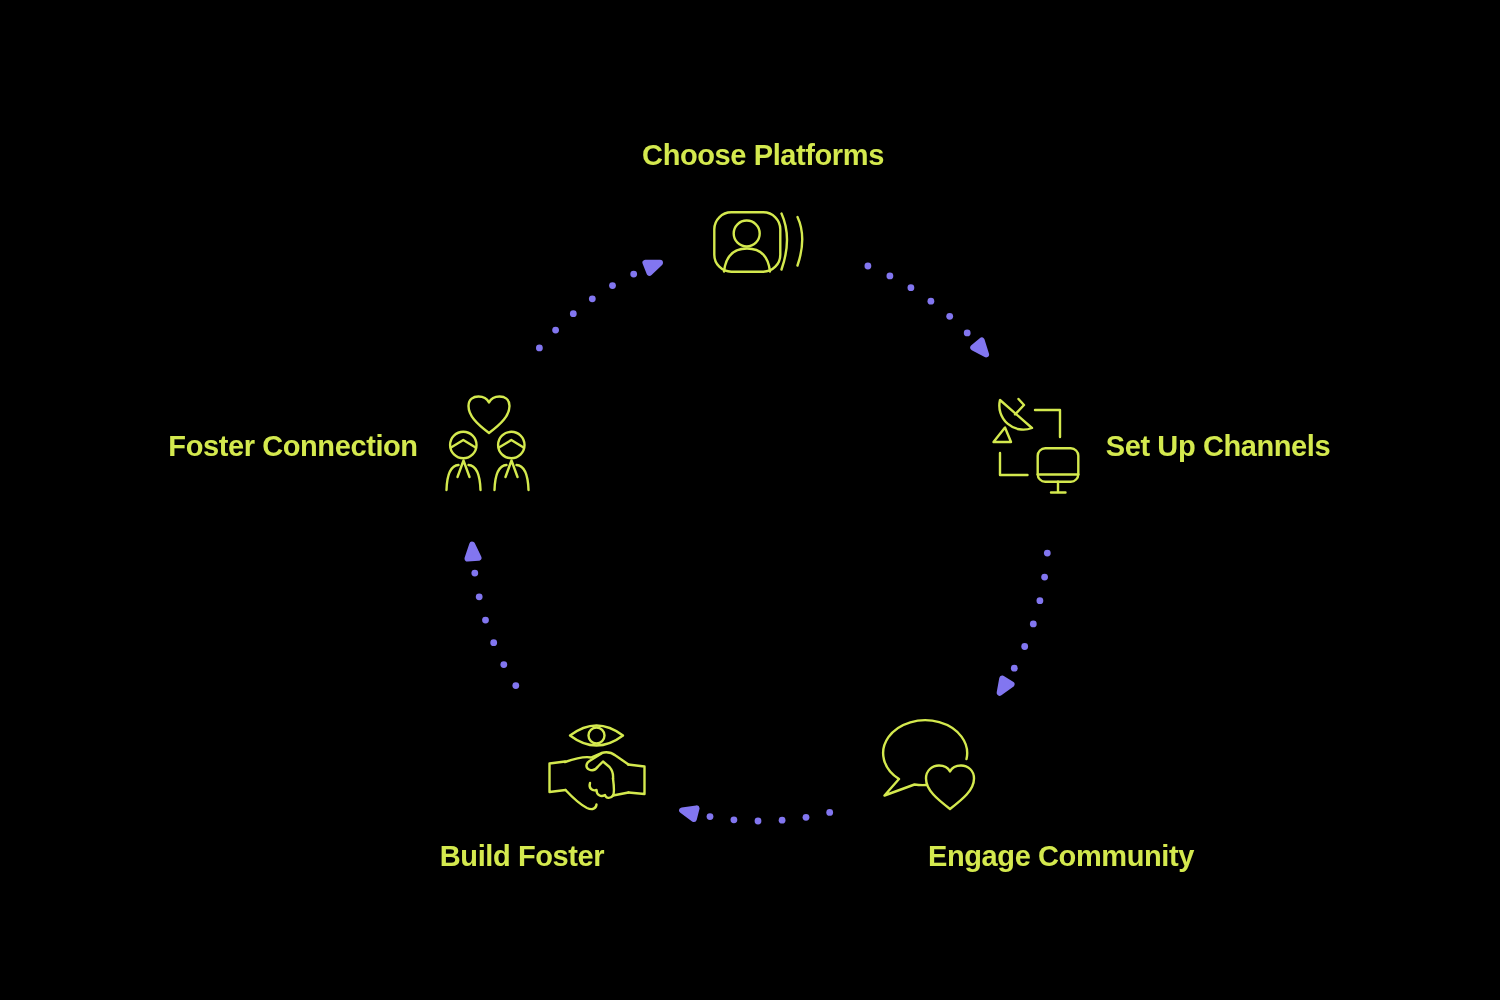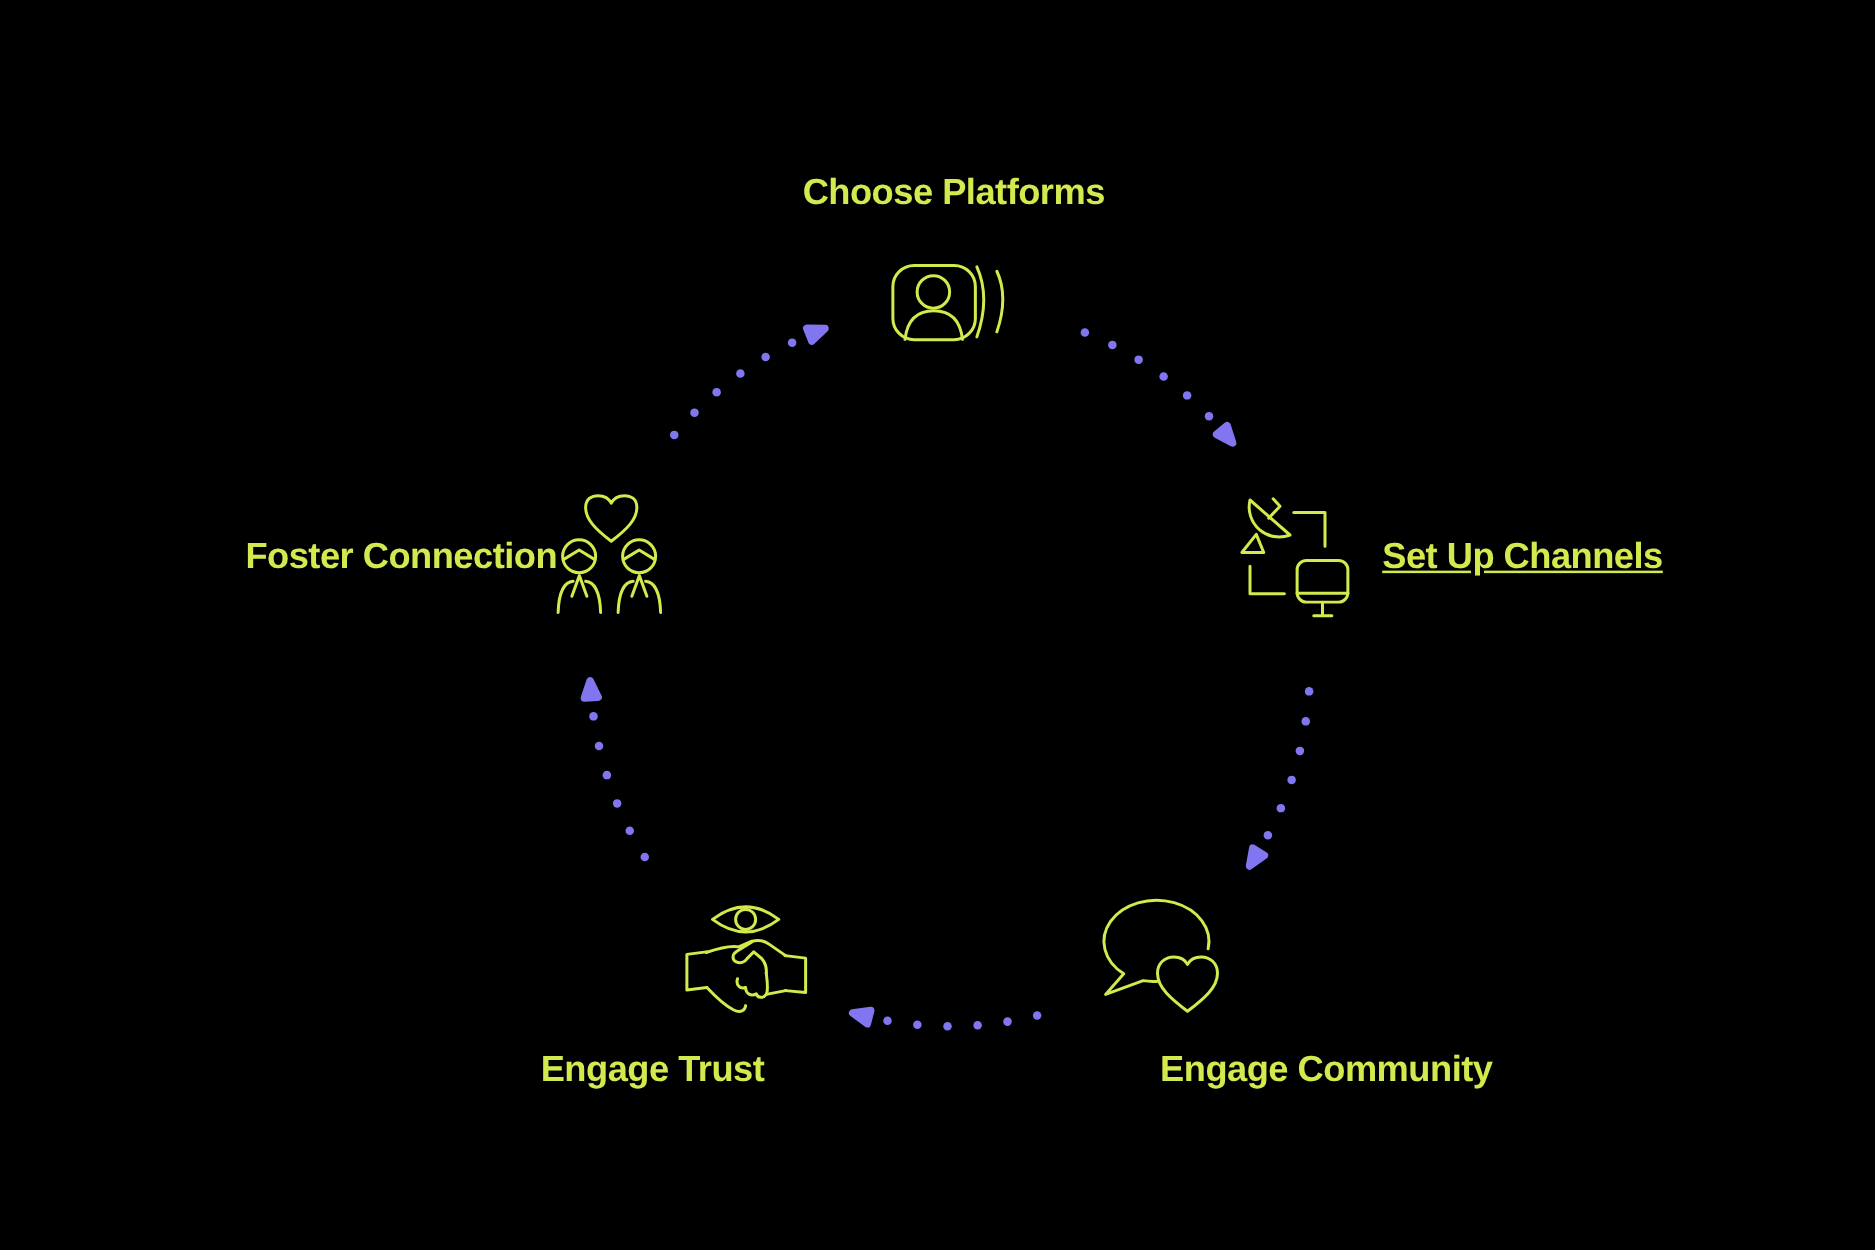--- a/index.html
+++ b/index.html
@@ -75,52 +75,52 @@
 
   <div class="label" style="left:763px; top:155px;">Choose Platforms</div>
   <svg class="icon" style="left:705px; top:205px;" width="115" height="80" viewBox="0 0 115 80">
     <rect x="9.3" y="7.3" width="66" height="59.4" rx="17"></rect>
     <circle cx="41.7" cy="28.5" r="13"></circle>
     <path d="M19 66.5 C21 48.5 30.5 43.5 42 43.5 C53.5 43.5 63 48.5 65 66.5"></path>
     <path d="M76.5 8.5 Q87.5 33 76.5 64.5"></path>
     <path d="M92.5 12 Q102 32.5 92.5 60.5"></path>
   </svg>
 
-  <div class="label" style="left:1218px; top:446px;text-decoration:underline;">Set Up Channels</div>
+  <div class="label" style="left:1218px; top:446px;">Set Up Channels</div>
   <svg class="icon" style="left:975px; top:385px;" width="120" height="120" viewBox="0 0 120 120">
     <path d="M25 15 A24 24 0 0 0 57 43 Z"></path>
     <path d="M40 29.5 L49 20 L43.5 14"></path>
     <path d="M30 42.5 L18.5 57 L36 57 Z"></path>
     <path d="M60 25 L85 25 L85 52"></path>
     <path d="M25 68 L25 90 L52.5 90"></path>
     <rect x="62.7" y="63.3" width="40.6" height="33.4" rx="7.5"></rect>
     <path d="M62.7 89.5 L103.3 89.5"></path>
     <path d="M83 96.7 L83 107.5 M76 107.5 L90.5 107.5"></path>
   </svg>
 
   <div class="label" style="left:1061px; top:856px;text-align:center;">Engage Community</div>
   <svg class="icon" style="left:870px; top:705px;" width="120" height="120" viewBox="0 0 120 120">
     <path d="M96.5 54 A42 33 0 1 0 29 74 L14.5 90.5 L44.5 79.5 A42 33 0 0 0 56.5 80"></path>
     <path d="M80 104 C67 94 56 85 56 73.5 C56 65.5 62 60.5 69 60.5 C74 60.5 78 62.5 80 66.5 C82 62.5 86 60.5 91 60.5 C98 60.5 104 65.5 104 73.5 C104 85 93 94 80 104 Z"></path>
   </svg>
 
-  <div class="label" style="left:522px; top:856px;">Engage Trust</div>
+  <div class="label" style="left:522px; top:856px;">Build Foster</div>
   <svg class="icon" style="left:545px; top:710px;" width="105" height="112" viewBox="0 0 105 112">
     <path d="M25 25.5 Q51.5 5.5 78 25.5 Q51.5 45.5 25 25.5 Z"></path>
     <circle cx="51.5" cy="25.5" r="8"></circle>
     <path d="M20 51.5 L4.5 53.5 L4.5 82 L20.5 80"></path>
     <path d="M83 54.5 L99.5 56.5 L99.5 84 L83.5 82.5"></path>
     <path d="M20 52 C33 47.5 41 46.5 46 47.5 L56.5 43 C62 41.5 66.5 42.5 70.5 45.5 L83.5 54.5"></path>
     <path d="M56.5 43.5 L44.5 51 C40.5 53.5 40.5 58 44 59.5 C47.5 61 51 59.5 53 56.5 L58 51.5 L64.5 57 C67 60 68.5 64 68 68.5"></path>
     <path d="M45 73 C43.5 78 47 81.5 51.5 80 C51.5 85 56 87.5 60 85 C61 88.5 65.5 89 68 85.5 C69.5 83 69 76 68 68.5"></path>
     <path d="M20.5 80 C28 88 35 94.5 42 98 C47.5 100.5 51 98.5 51.5 94.5"></path>
     <path d="M68 85.5 L83.5 82.5"></path>
   </svg>
 
-  <div class="label" style="left:293px; top:446px;margin-left:28px;">Foster Connection</div>
+  <div class="label" style="left:293px; top:446px;">Foster Connection</div>
   <svg class="icon" style="left:440px; top:390px;" width="110" height="110" viewBox="0 0 110 110">
     <path d="M49 43 C36.5 33.5 28.5 25.5 28.5 16 C28.5 9 33.5 6.5 38.5 6.5 C43.5 6.5 47 8.5 49 12.5 C51 8.5 54.5 6.5 59.5 6.5 C64.5 6.5 69.5 9 69.5 16 C69.5 25.5 61.5 33.5 49 43 Z"></path>
     <circle cx="23.3" cy="55" r="13.2"></circle>
     <path d="M11 57.5 L23.3 50 L35.6 57.5"></path>
     <path d="M6.5 100 C7 84 11.5 75.5 18.5 75"></path>
     <path d="M40.5 100 C40 84 35.5 75.5 28.5 75"></path>
     <path d="M17.5 87 L23.5 70.5 L29.5 87"></path>
     <circle cx="71.3" cy="55" r="13.2"></circle>
     <path d="M59 57.5 L71.3 50 L83.6 57.5"></path>
     <path d="M54.5 100 C55 84 59.5 75.5 66.5 75"></path>

